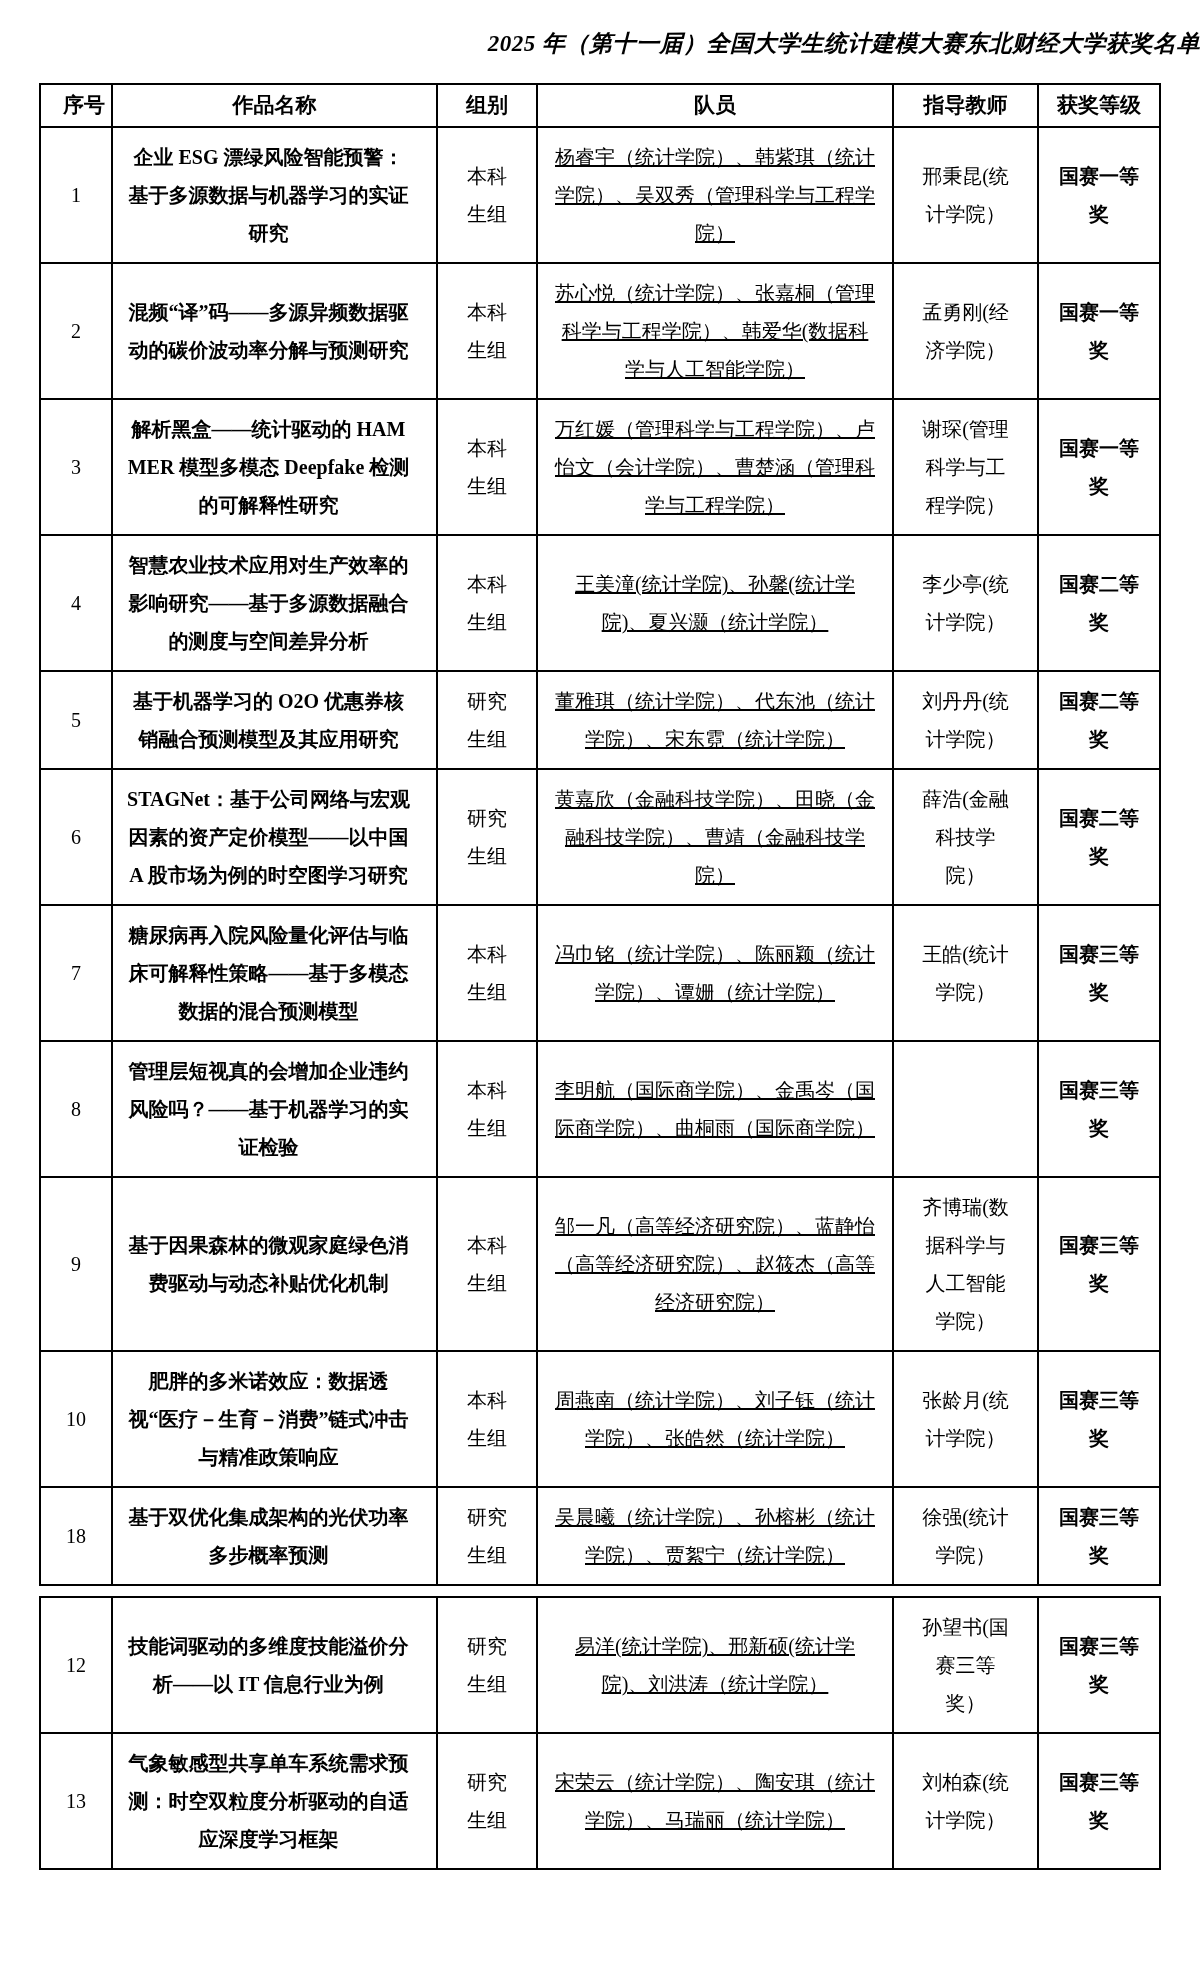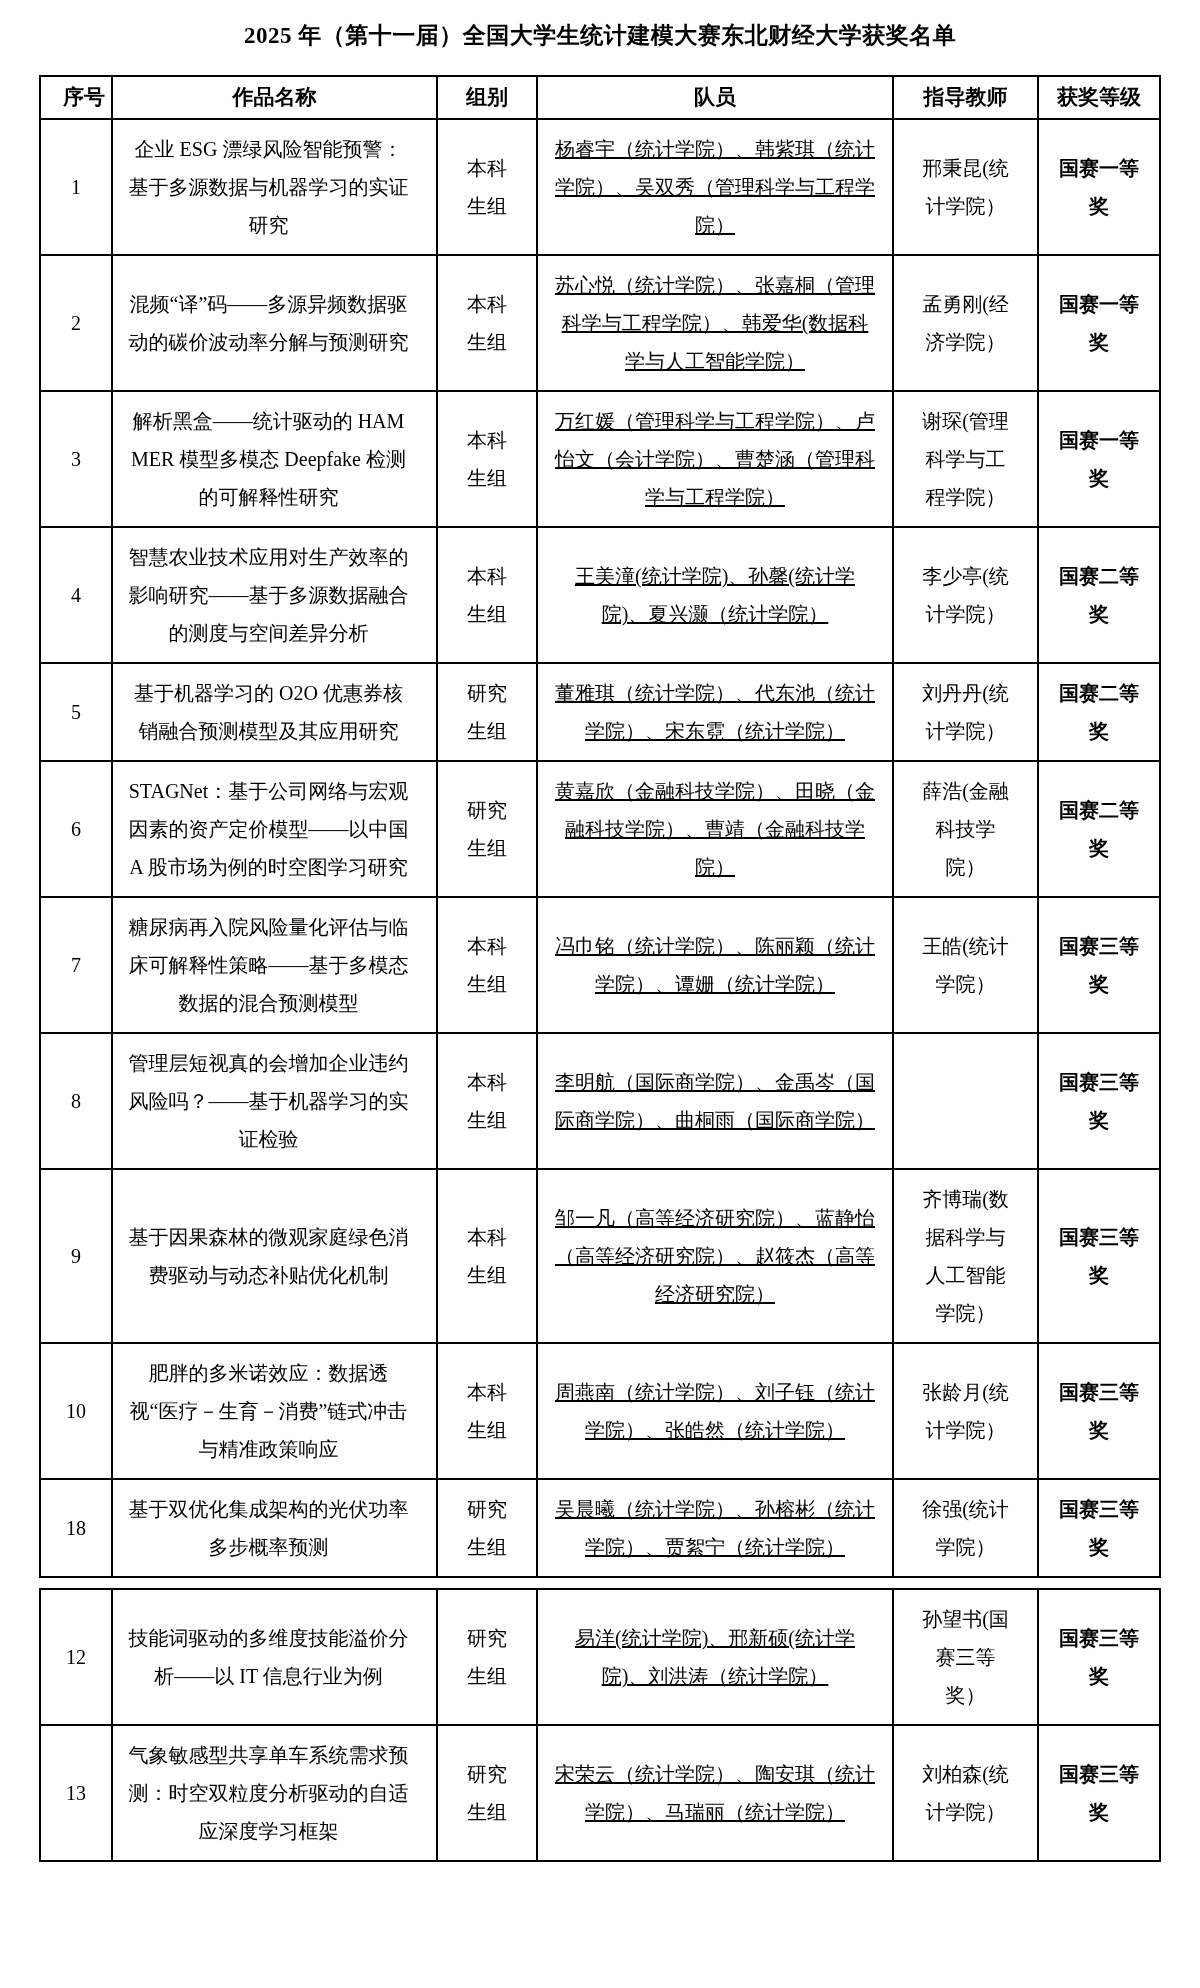--- a/index.html
+++ b/index.html
@@ -14,26 +14,27 @@
     -webkit-font-smoothing: antialiased;
   }
   .page {
     width: 1200px;
     min-height: 1988px;
     background: #ffffff;
     box-sizing: border-box;
     padding-top: 20px;
   }
   .doc-title {
-    margin: 0 auto 24px auto;
-    text-align: center;
+    margin: 8px auto 24px auto;
+    text-align: right;
     font-size: 23px;
     font-weight: bold;
     letter-spacing: 0.5px;
     color: #000000;
+    font-style: italic;
   }
   table.award-table {
     width: 1120px;
     margin: 0 auto;
     border-collapse: collapse;
     table-layout: fixed;
   }
   table.award-table.part2 {
     margin-top: 10px;
   }
@@ -54,21 +55,21 @@
   }
   .award-table td {
     font-size: 20px;
     line-height: 1.9;
     padding: 10px 14px;
     color: #000000;
   }
   
   th.c-no        { padding-left: 20px; padding-right: 4px; }
   td.c-no        { padding-left: 2px;  padding-right: 2px; }
-  td.c-title     { padding-right: 26px; }
+  td.c-title     { padding-right: 26px; font-weight: bold; }
   td.c-group     { padding-left: 22px; padding-right: 22px; margin-left: 8px; }
   td.c-members   { padding-left: 14px; padding-right: 14px; text-decoration: underline; }
   td.c-advisor   { padding-left: 24px; padding-right: 24px; border-radius: 29px; }
   td.c-award     { padding-left: 14px; padding-right: 14px; font-weight: bold; }
 </style>
 </head>
 <body>
 
 <div class="page">
 

